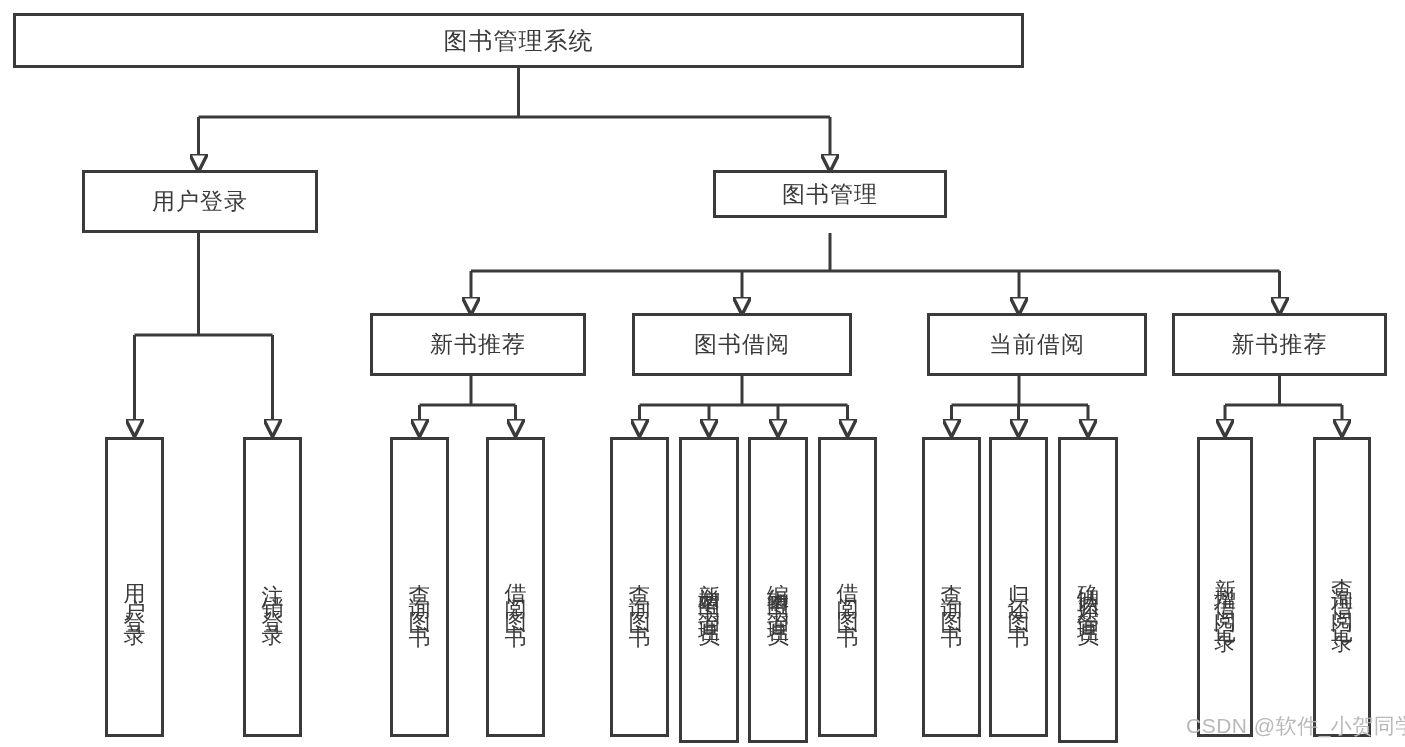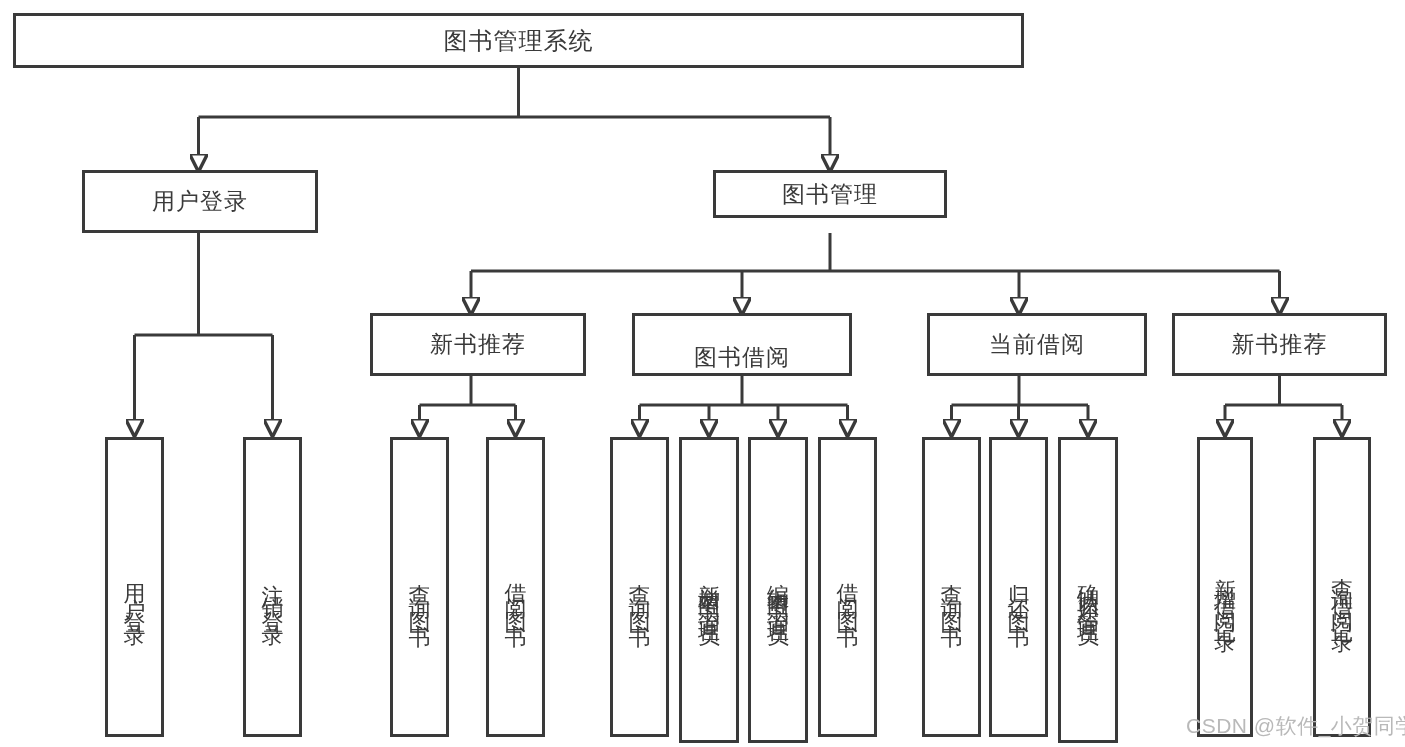--- a/index.html
+++ b/index.html
@@ -130,21 +130,21 @@
   <div class="box hbox" style="left:82px; top:170px; width:236px; height:63px;">
     <span>用户登录</span>
   </div>
   <div class="box hbox" style="left:713px; top:170px; width:234px; height:48px;">
     <span>图书管理</span>
   </div>
 
   <div class="box hbox" style="left:370px; top:313px; width:216px; height:63px;">
     <span>新书推荐</span>
   </div>
-  <div class="box hbox" style="left:632px; top:313px; width:220px; height:63px;align-items:flex-end;">
+  <div class="box hbox" style="left:632px; top:313px; width:220px; height:63px;">
     <span>图书借阅</span>
   </div>
   <div class="box hbox" style="left:909px; top:313px; width:220px; height:63px;margin-left:18px;">
     <span>当前借阅</span>
   </div>
   <div class="box hbox" style="left:1172px; top:313px; width:215px; height:63px;">
     <span>新书推荐</span>
   </div>
 
   <div class="box leaf ls4" style="left:105px; top:437px; width:59px; height:300px;">

